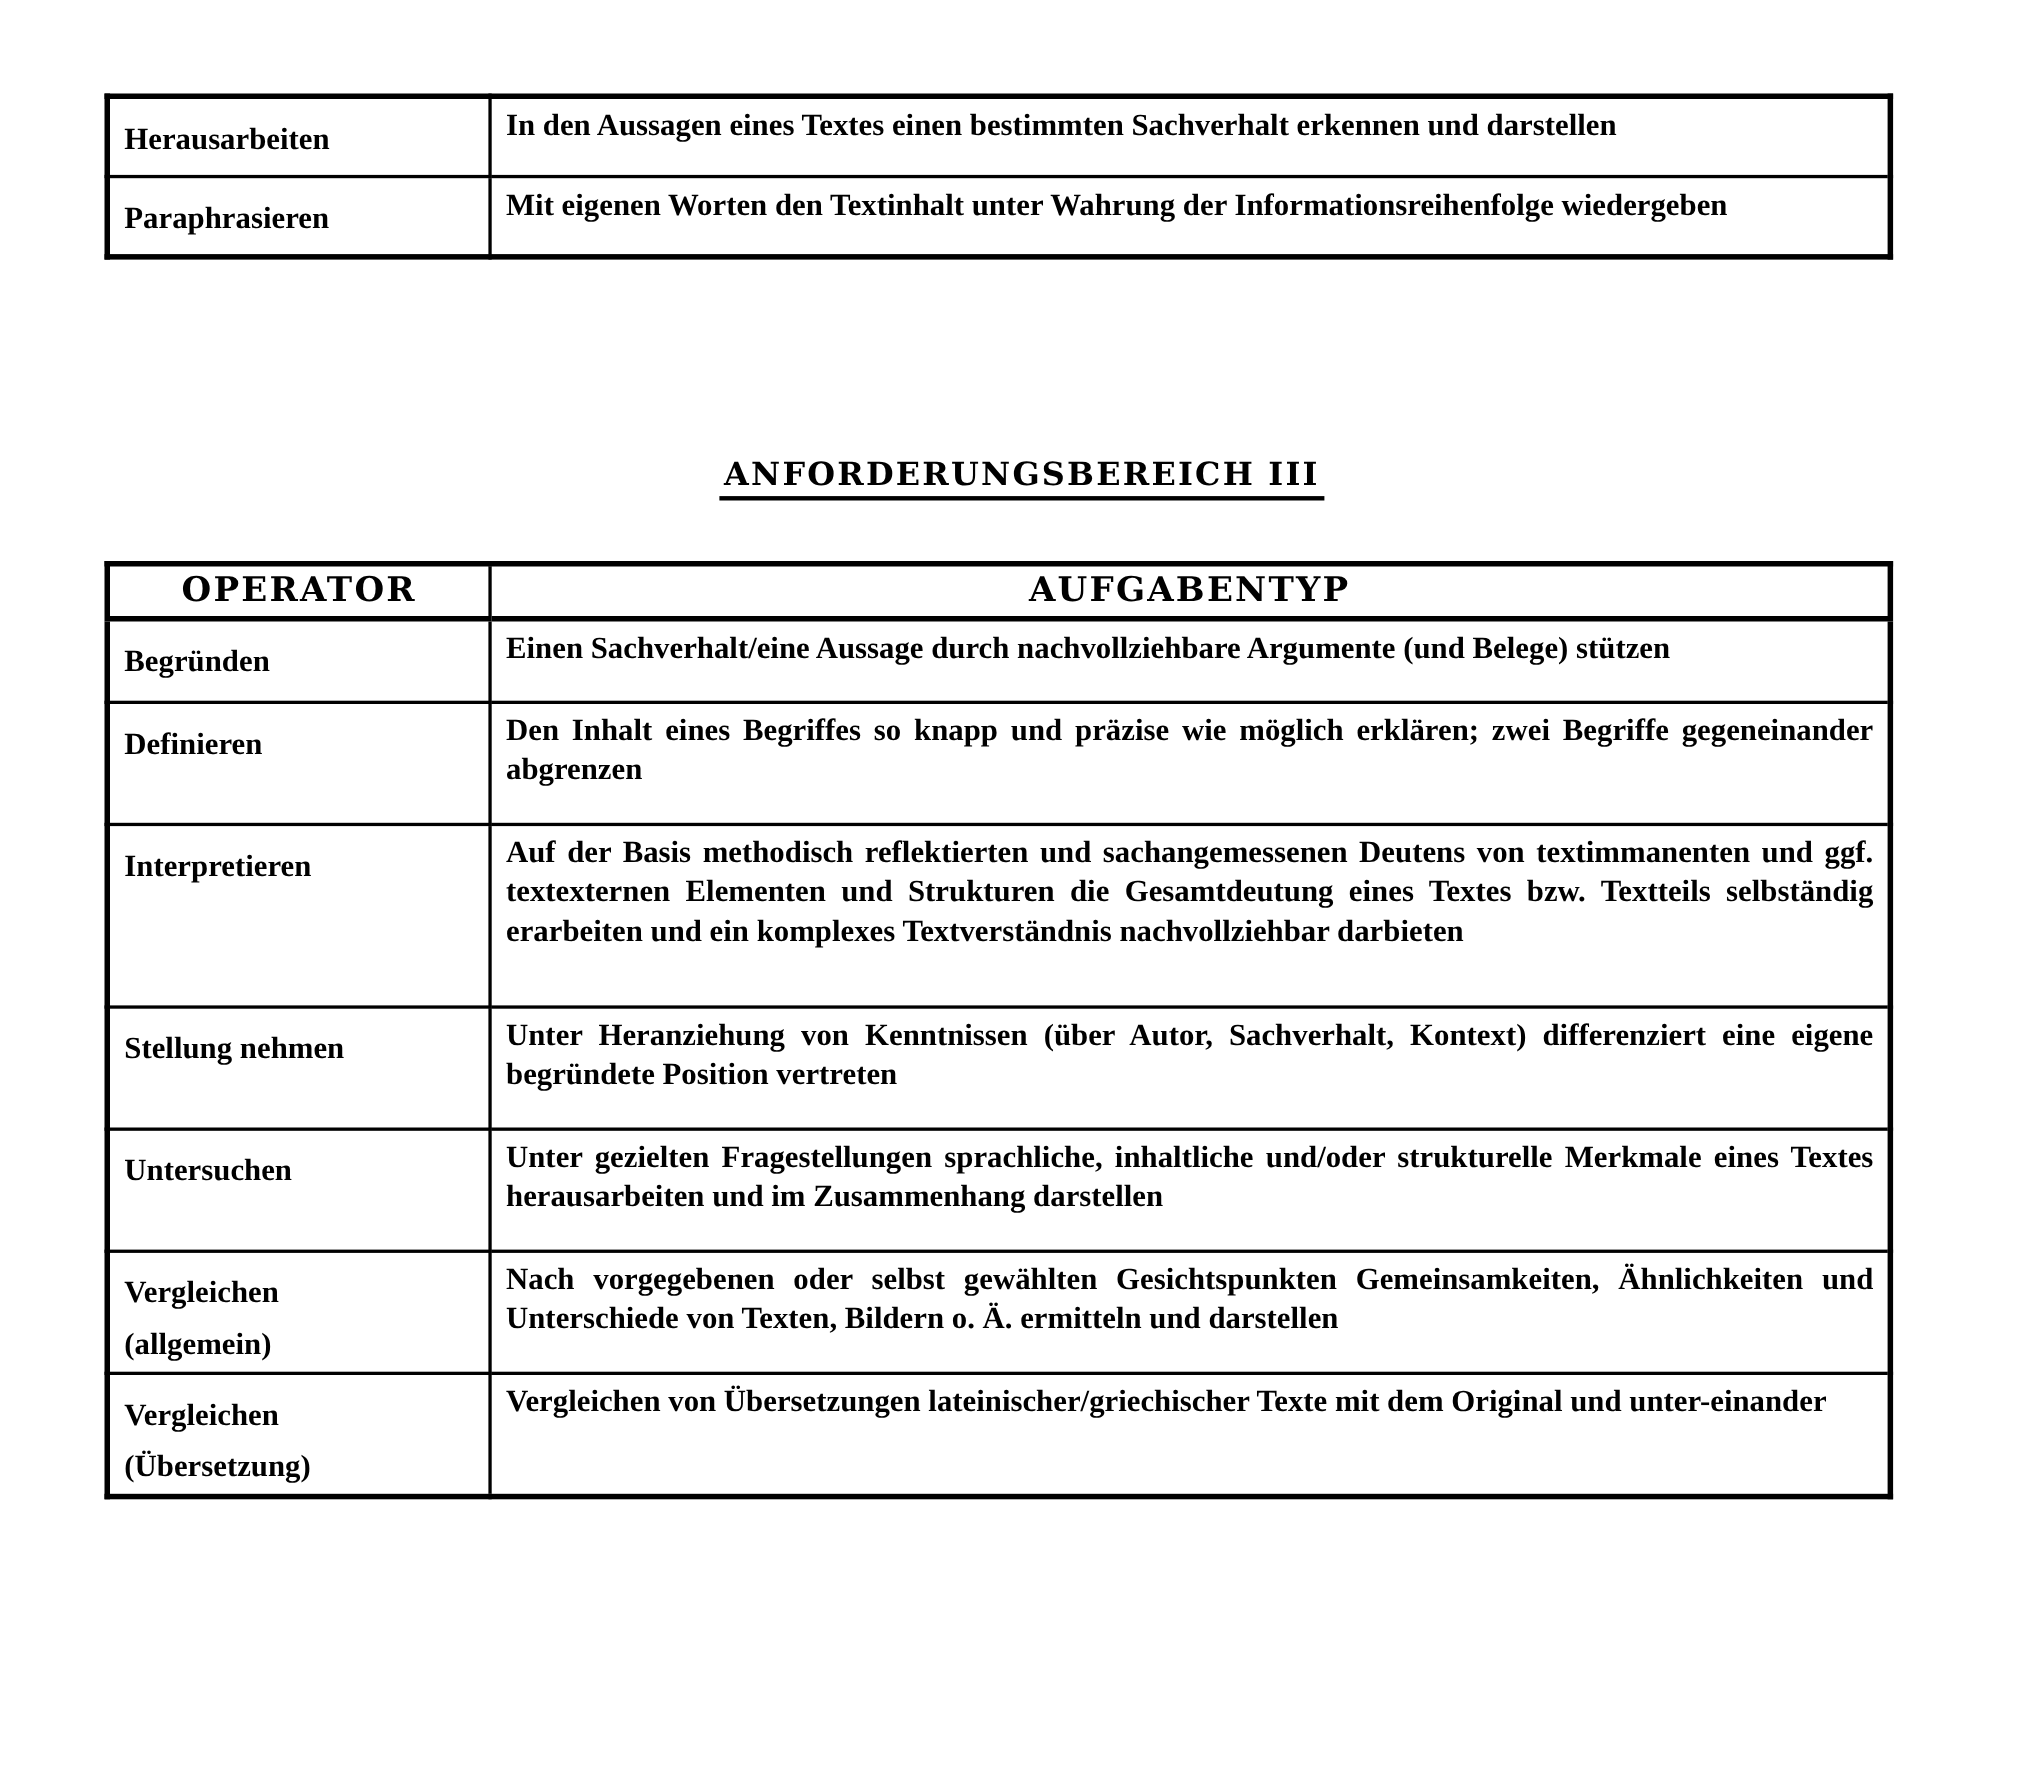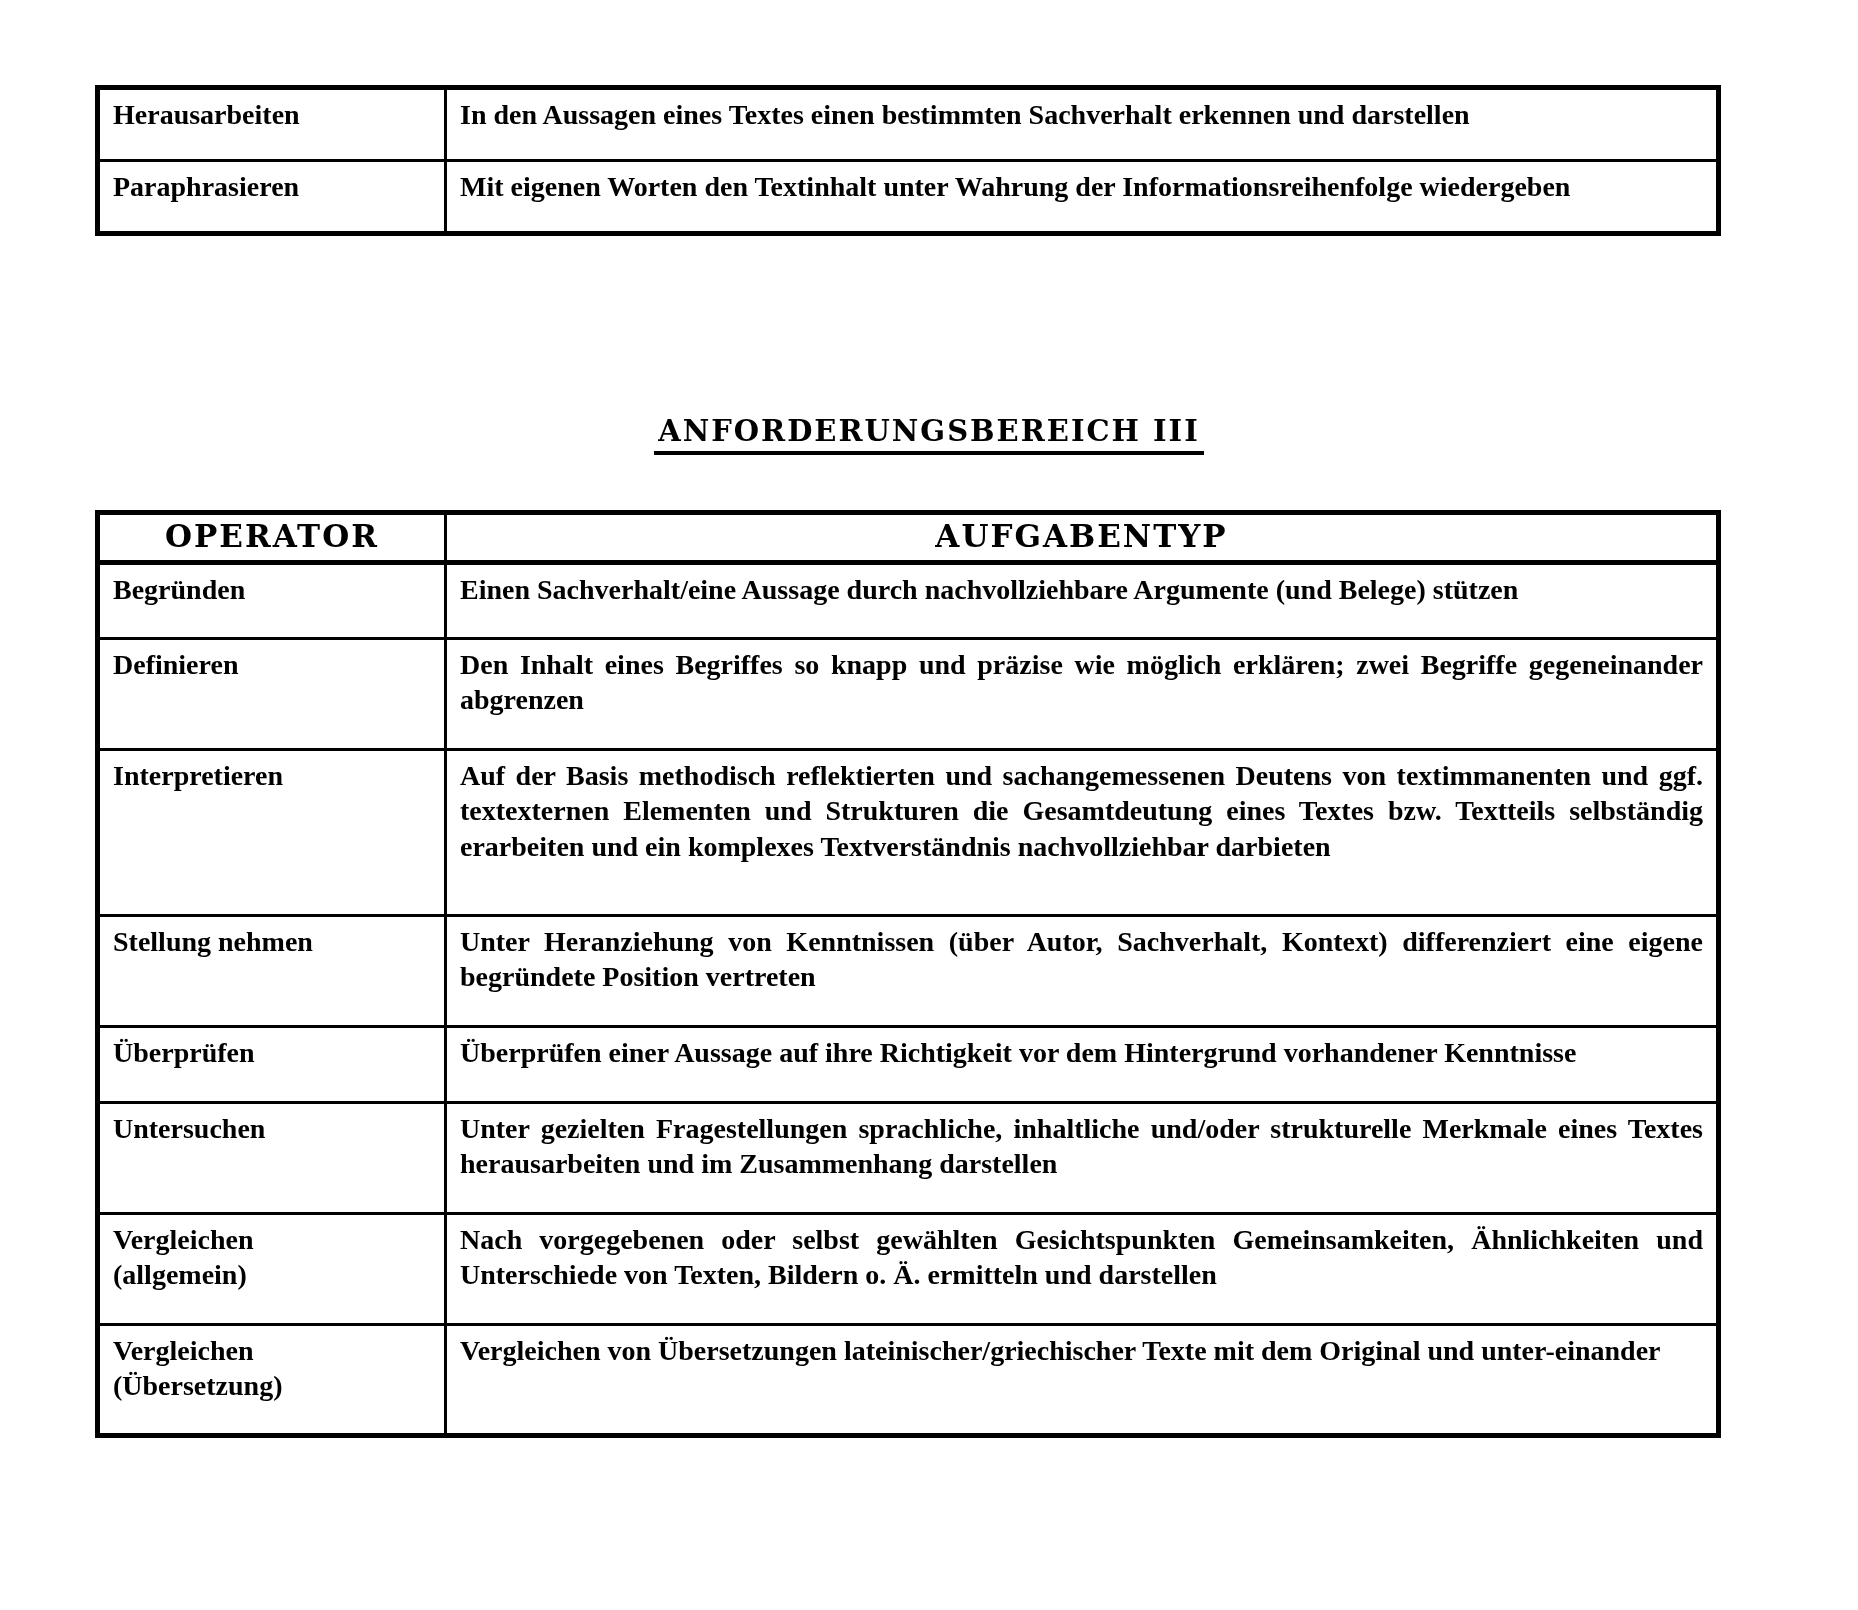--- a/index.html
+++ b/index.html
@@ -31,21 +31,21 @@
     border: 3px solid #000;
     vertical-align: top;
     padding: 7px 13px 6px 13px;
     font-size: 28px;
     line-height: 1.26;
     font-weight: bold;
     overflow: hidden;
   }
   td.op-cell { text-align: left; }
   td.desc-cell { text-align: justify; }
-  .op-line { display: block; }
+  .op-line { display: block; margin-top: 12px; }
   
   tr.hdr-row th {
     font-family: "DejaVu Serif", serif;
     font-size: 31px;
     text-align: center;
     vertical-align: middle;
     letter-spacing: 2px;
     padding: 2px 6px 4px 6px;
     border-bottom: 5px solid #000;
   }
@@ -128,26 +128,20 @@
             <span class="op-line">Interpretieren</span>
           </td>
         <td class="desc-cell">Auf der Basis methodisch reflektierten und sachangemessenen Deutens von textimmanenten und ggf. textexternen Elementen und Strukturen die Gesamtdeutung eines Textes bzw. Textteils selbständig erarbeiten und ein komplexes Textverständnis nachvollziehbar darbieten</td>
       </tr>
       <tr class="rh-b">
         <td class="op-cell">
             <span class="op-line">Stellung nehmen</span>
           </td>
         <td class="desc-cell">Unter Heranziehung von Kenntnissen (über Autor, Sachverhalt, Kontext) differenziert eine eigene begründete Position vertreten</td>
       </tr>
-      <tr class="rh-a">
-        <td class="op-cell">
-            <span class="op-line">Überprüfen</span>
-          </td>
-        <td class="desc-cell">Überprüfen einer Aussage auf ihre Richtigkeit vor dem Hintergrund vorhandener Kenntnisse</td>
-      </tr>
       <tr class="rh-b">
         <td class="op-cell">
             <span class="op-line">Untersuchen</span>
           </td>
         <td class="desc-cell">Unter gezielten Fragestellungen sprachliche, inhaltliche und/oder strukturelle Merkmale eines Textes herausarbeiten und im Zusammenhang darstellen</td>
       </tr>
       <tr class="rh-b">
         <td class="op-cell">
           <span class="op-line">Vergleichen</span>
           <span class="op-line">(allgemein)</span>

